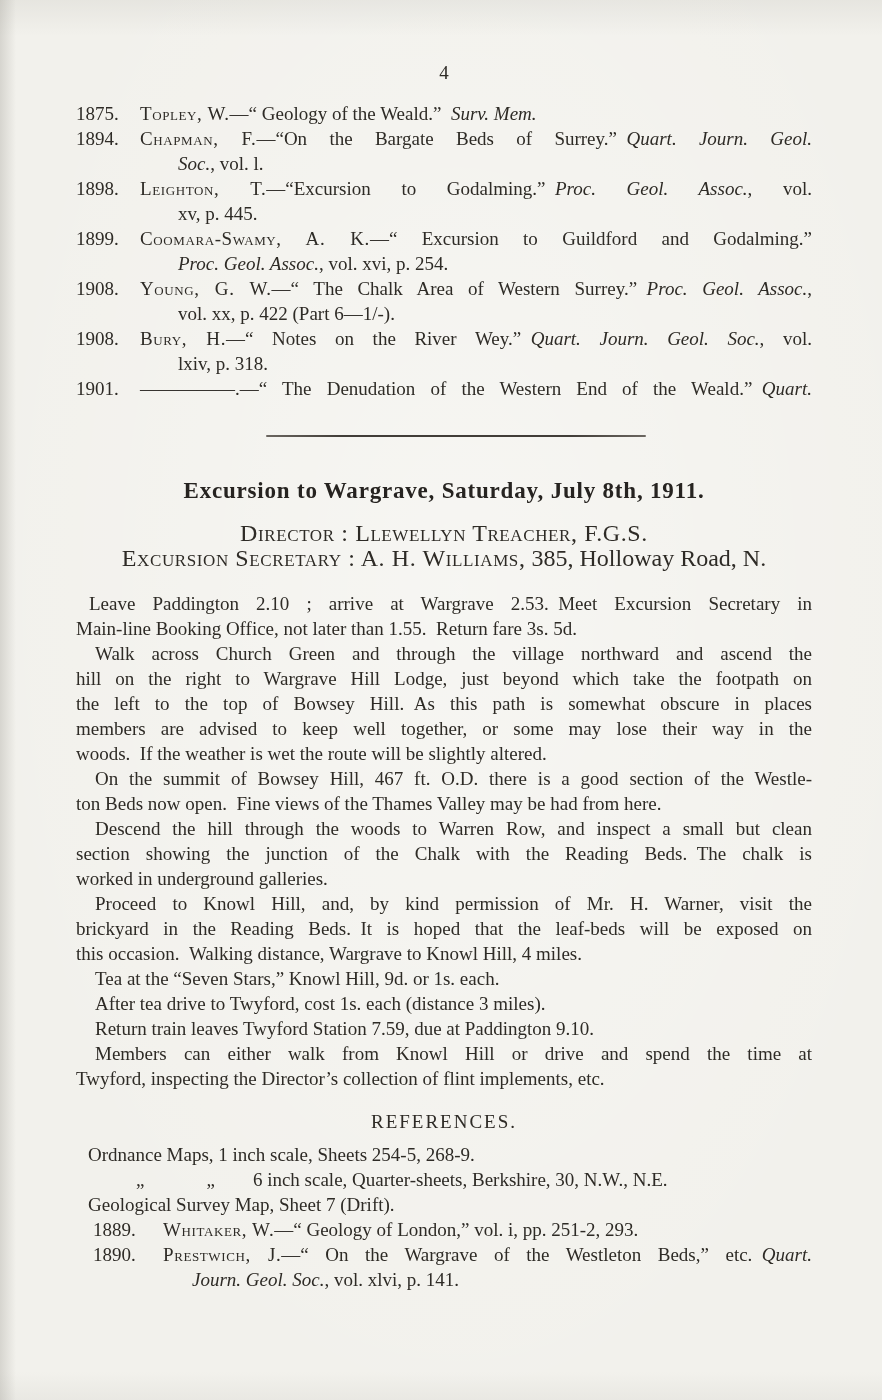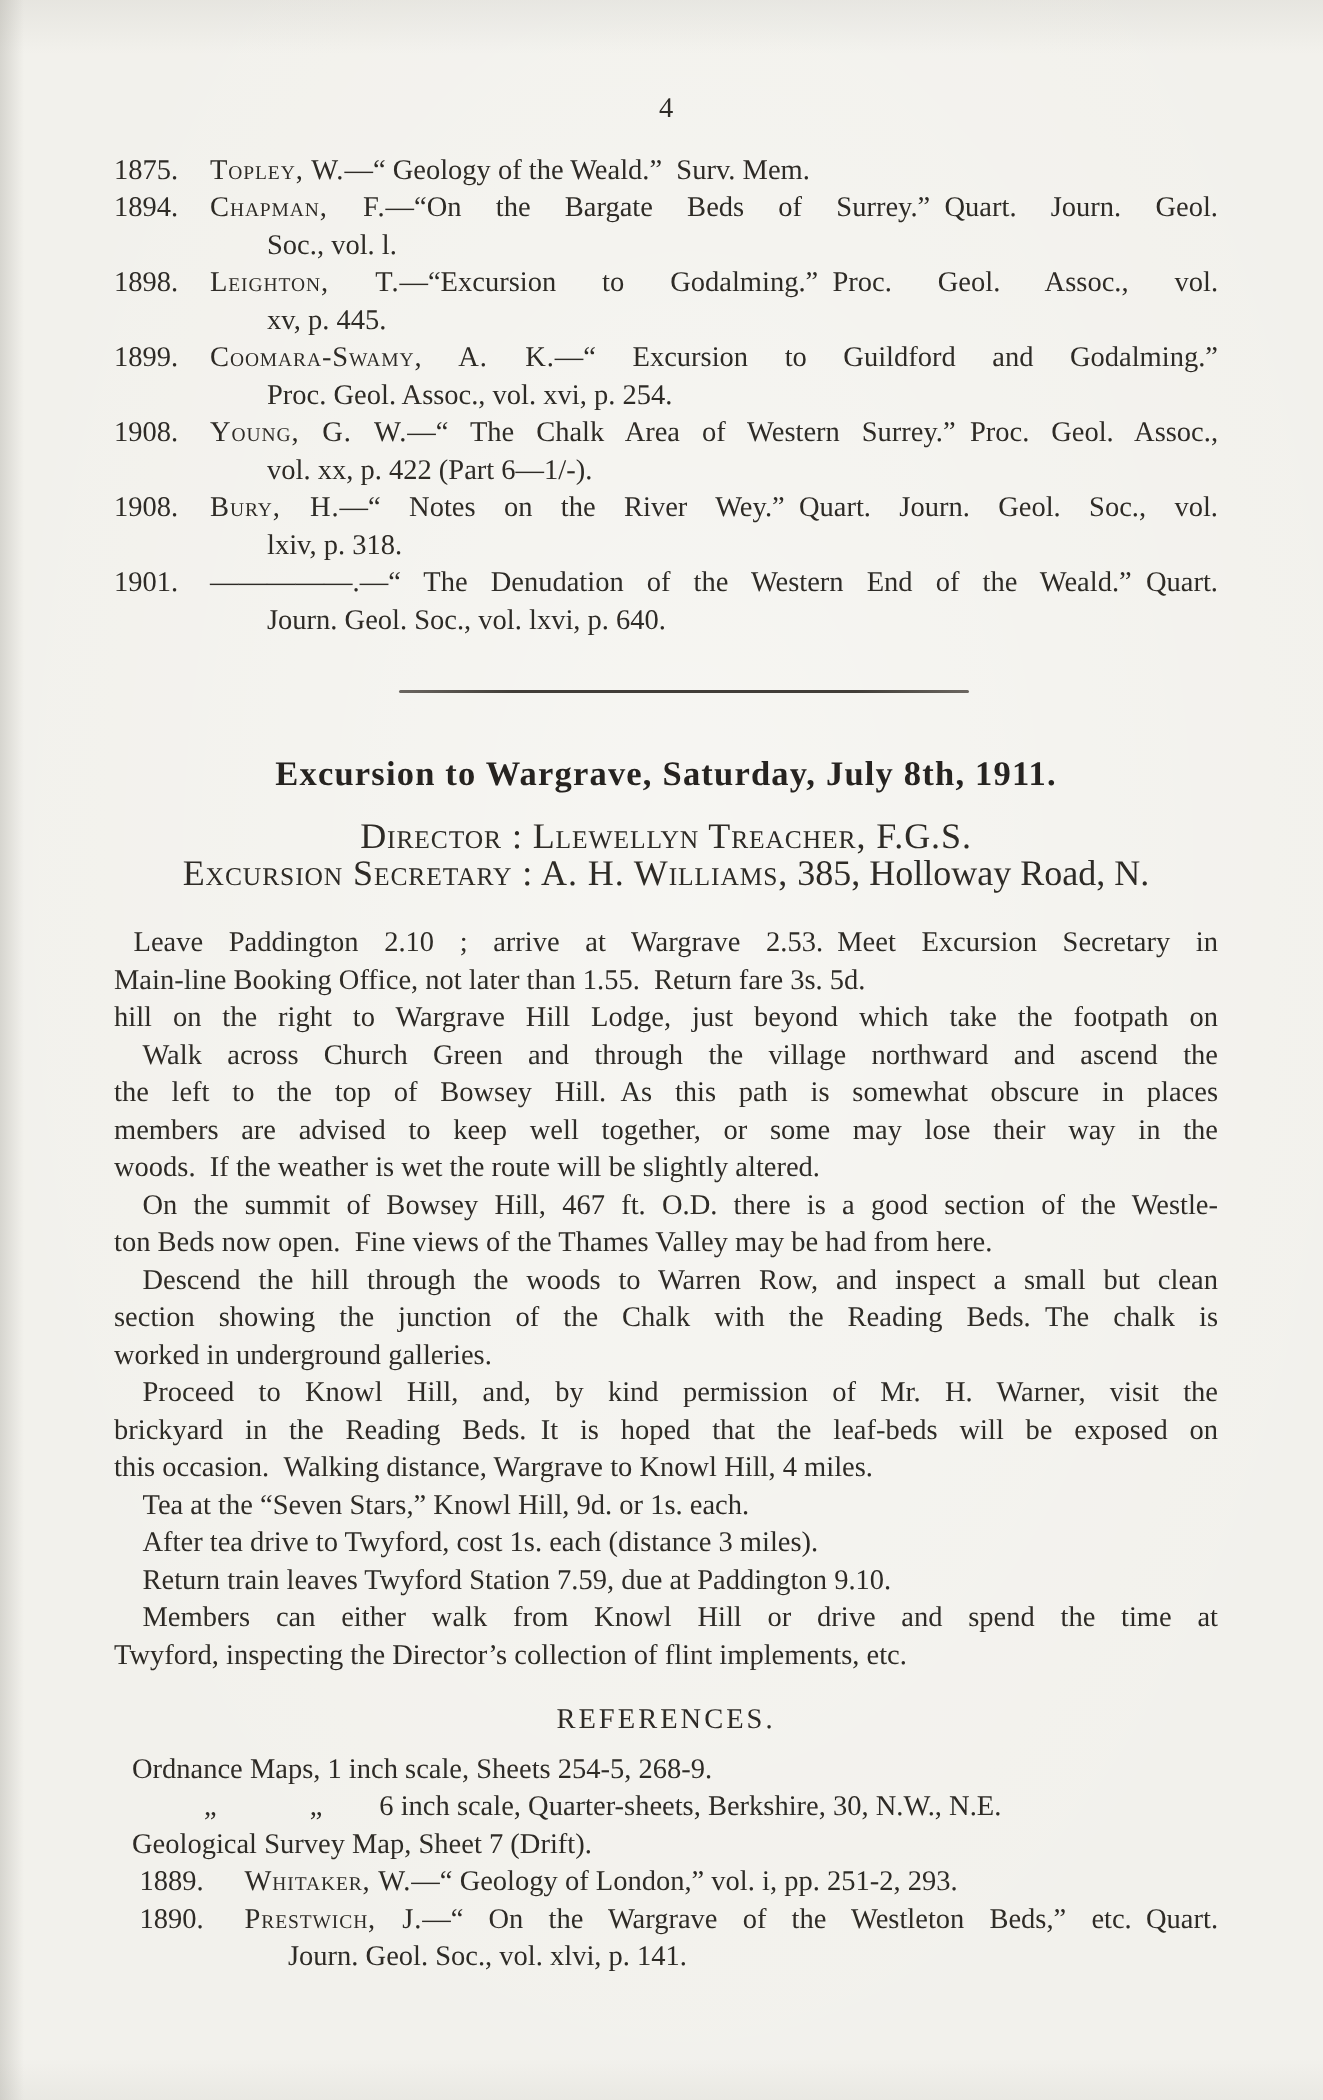--- a/index.html
+++ b/index.html
@@ -16,21 +16,21 @@
       linear-gradient(0deg, rgba(170,168,160,0.12), rgba(170,168,160,0.0) 28px),
       radial-gradient(ellipse at 52% 42%, rgba(255,255,255,0.35), rgba(255,255,255,0) 75%),
       #f2f1ec;
   }
   .content { padding:60px 70px 0 76px; }
   .pageno { text-align:center; font-size:19px; line-height:25px; }
 
   .line { line-height:25px; font-size:19px; }
   .jl { text-align:justify; text-align-last:justify; text-justify:inter-word; }
   .sc { font-variant:small-caps; letter-spacing:0.6px;margin-top:12px; }
-  .it { }
+  .it { font-style:italic; }
 
   .bib { margin-top:16px; }
   .bib-entry { display:grid; grid-template-columns:64px 1fr; }
   .bib-year { font-size:19px; line-height:25px; }
   .bib-body .l2 { padding-left:38px; }
 
   .rule { width:380px; height:2px; background:linear-gradient(90deg,#6b6660,#413d38 20%,#413d38 80%,#6b6660); margin:34px auto 0; transform:translateX(12px); border-radius:1px; }
 
   .heading { margin-top:40px; text-align:center; font-size:23px; font-weight:bold; letter-spacing:0.8px; line-height:28px; color:#262320; }
   .officers { margin-top:16px; text-align:center; }
@@ -104,43 +104,42 @@
         <div class="bib-body">
           <div class="line jl"><span class="sc">Bury, H.</span><span>—“ Notes on the River Wey.” </span><span class="it">Quart. Journ. Geol. Soc.</span><span>, vol.</span></div>
           <div class="line l2"><span>lxiv, p. 318.</span></div>
         </div>
       </div>
 
       <div class="bib-entry">
         <span class="bib-year">1901.</span>
         <div class="bib-body">
           <div class="line jl"><span>—————.—“ The Denudation of the Western End of the Weald.” </span><span class="it">Quart.</span></div>
-          <div class="line l2"><span class="it">Journ. Geol. Soc.</span><span>, vol. lxvi, p. 640.</span></div>
         </div>
       </div>
 
     </div>
 
     <div class="rule"></div>
 
     <div class="heading">Excursion to Wargrave, Saturday, July 8th, 1911.</div>
 
     <div class="officers">
       <div class="line sc">Director : Llewellyn Treacher, F.G.S.</div>
       <div class="line"><span class="sc">Excursion Secretary : A. H. Williams,</span><span> 385, Holloway Road, N.</span></div>
     </div>
 
     <div class="body-text">
       <div class="para">
         <div class="line jl ind-sm">Leave Paddington 2.10 ; arrive at Wargrave 2.53. Meet Excursion Secretary in</div>
         <div class="line">Main-line Booking Office, not later than 1.55. Return fare 3s. 5d.</div>
       </div>
       <div class="para">
+        <div class="line jl ind">Walk across Church Green and through the village northward and ascend the</div>
         <div class="line jl">hill on the right to Wargrave Hill Lodge, just beyond which take the footpath on</div>
-        <div class="line jl ind">Walk across Church Green and through the village northward and ascend the</div>
         <div class="line jl">the left to the top of Bowsey Hill. As this path is somewhat obscure in places</div>
         <div class="line jl">members are advised to keep well together, or some may lose their way in the</div>
         <div class="line">woods. If the weather is wet the route will be slightly altered.</div>
       </div>
       <div class="para">
         <div class="line jl ind">On the summit of Bowsey Hill, 467 ft. O.D. there is a good section of the Westle-</div>
         <div class="line">ton Beds now open. Fine views of the Thames Valley may be had from here.</div>
       </div>
       <div class="para">
         <div class="line jl ind">Descend the hill through the woods to Warren Row, and inspect a small but clean</div>

